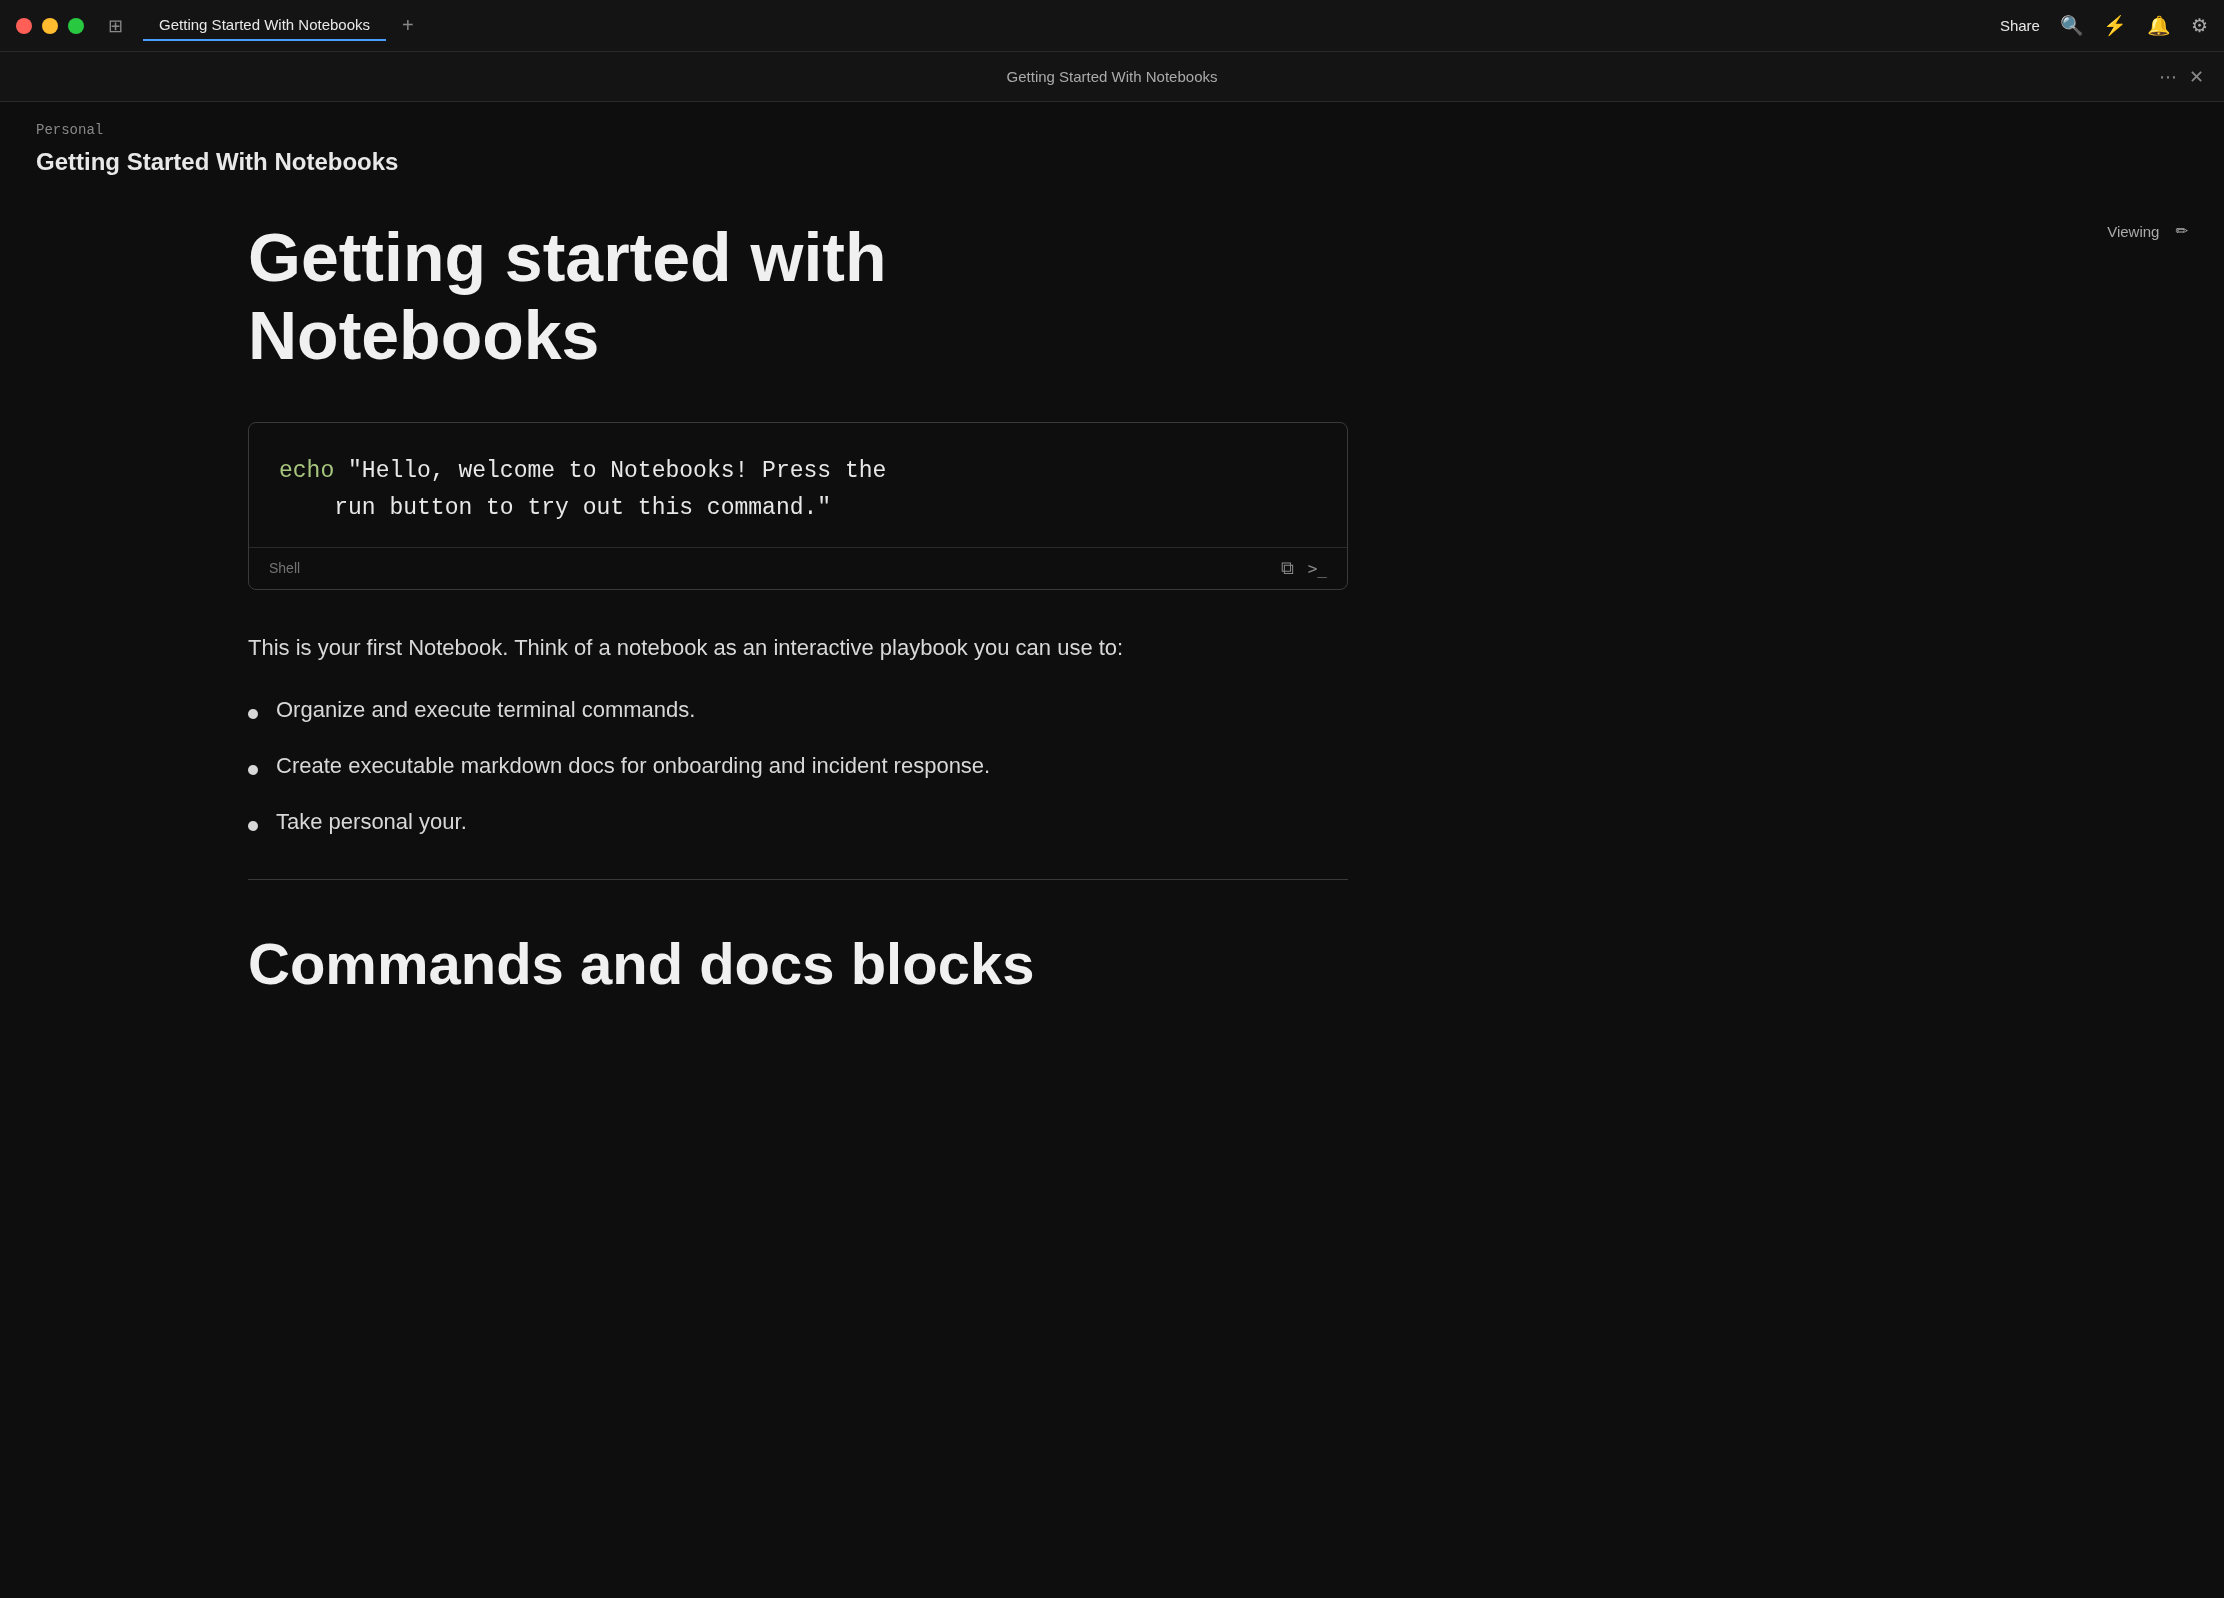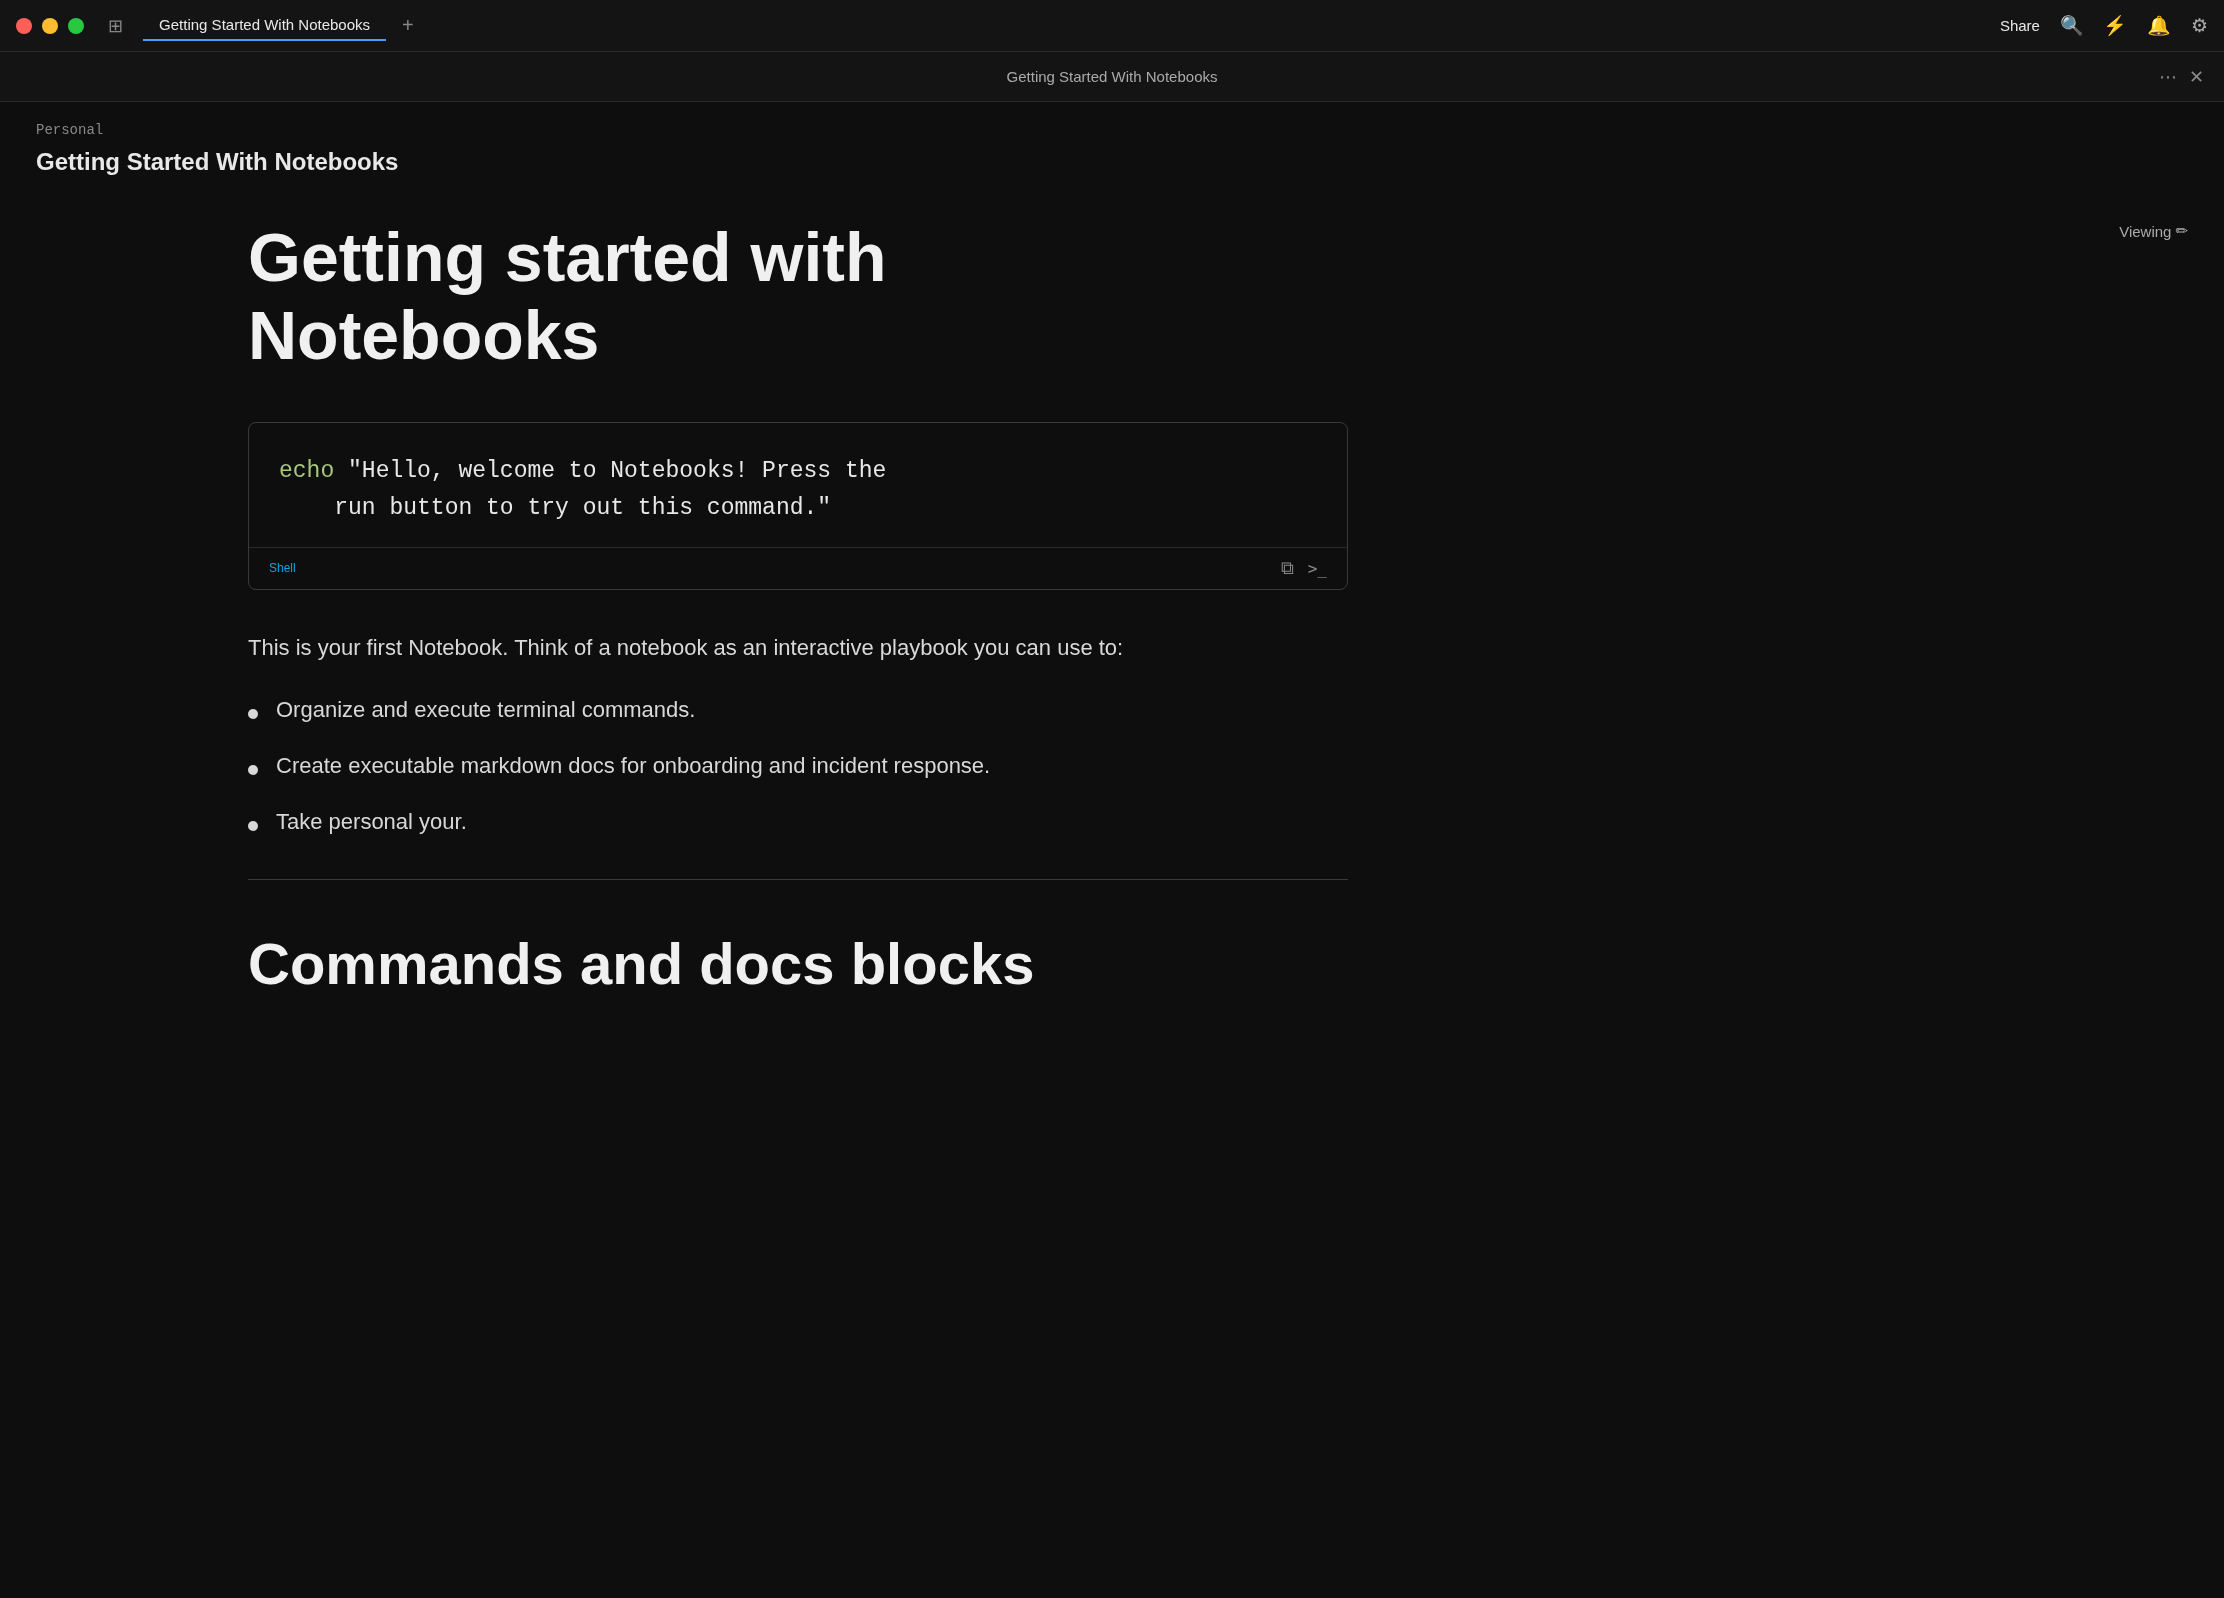--- a/index.html
+++ b/index.html
@@ -141,21 +141,21 @@
       font-weight: 700;
     }
 
     
     .viewing-control {
       position: absolute;
       right: 36px;
       top: 120px;
       display: flex;
       align-items: center;
-      gap: 4px;
+      gap: 16px;
       color: #aaa;
       font-size: 15px;
       cursor: pointer;
     }
 
     
     .main-content {
       padding: 30px 36px;
       max-width: 1800px;
       margin: 0 auto;
@@ -197,22 +197,22 @@
 
     .code-footer {
       display: flex;
       align-items: center;
       justify-content: space-between;
       padding: 10px 20px;
       border-top: 1px solid #2a2a2a;
     }
 
     .code-lang {
-      color: #0ea5e9;
-      font-size: 12px;
+      color: #737373;
+      font-size: 14px;
     }
 
     .code-actions {
       display: flex;
       align-items: center;
       gap: 14px;
       color: #888;
       font-size: 18px;
     }
 

